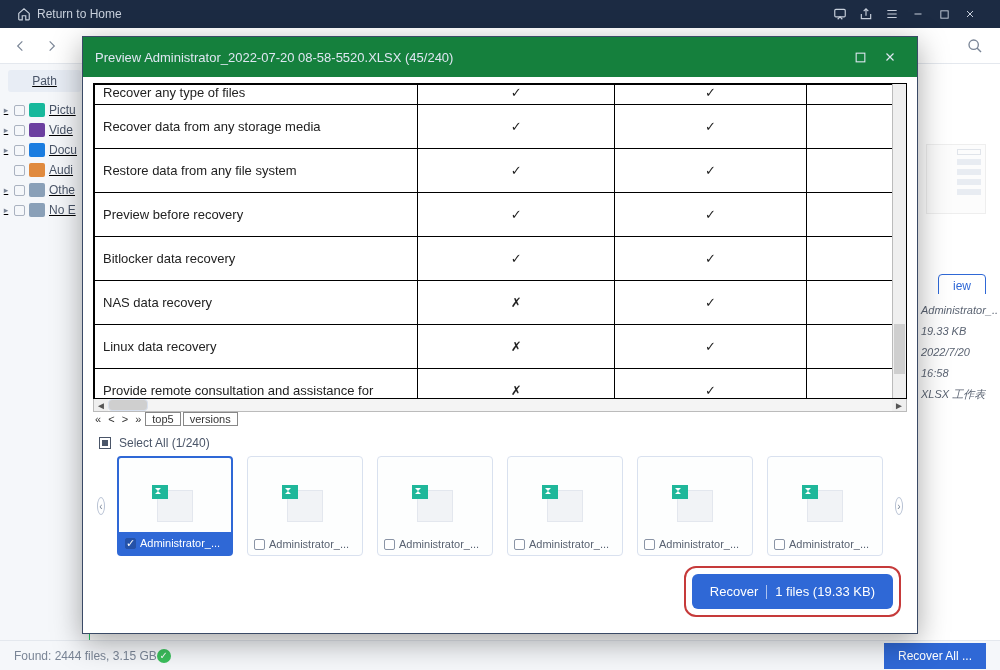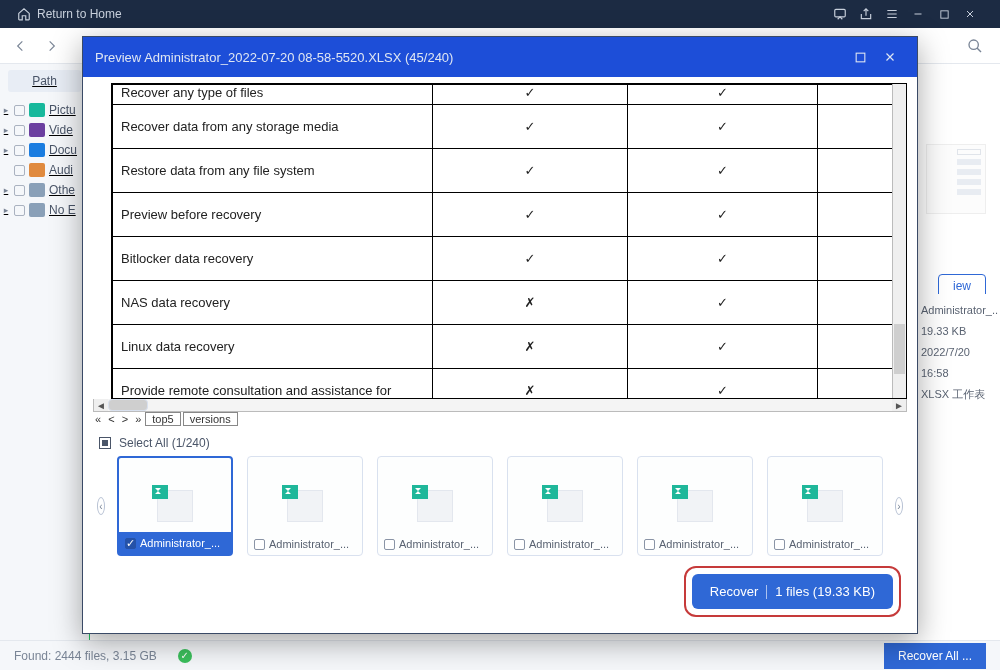--- a/index.html
+++ b/index.html
@@ -18,38 +18,38 @@
 .main { display: flex; height: calc(100% - 28px - 36px - 30px); }
 .sidebar { width: 90px; background: #f5f7fa; border-right: 1px solid #22c55e; padding-top: 6px; text-decoration: underline; }
 .path-tab { margin: 0 8px 8px 8px; background: #e8edf5; color: #4a5568; font-size: 12px; padding: 4px 0; text-align: center; border-radius: 3px; }
 .tree-item { display: flex; align-items: center; gap: 4px; padding: 3px 2px; font-size: 12px; color: #4a5568; white-space: nowrap; overflow: hidden; }
 .tree-item .tri { width: 8px; text-align: center; color: #7a8596; font-size: 9px; }
 .tree-item .cb { width: 11px; height: 11px; border: 1px solid #aab2c0; border-radius: 2px; }
 .tree-item .fic { width: 16px; height: 14px; border-radius: 2px; }
 .fic.pic { background: #17b89c; } .fic.vid { background: #6b3fa0; } .fic.doc { background: #1b7de0; } .fic.aud { background: #e08a3f; } .fic.oth { background: #8aa0b8; } .fic.noe { background: #8aa0b8; }
 
 .content { flex: 1; background: #fff; position: relative; }
-.detail-panel { position: absolute; right: 0; top: 230px; width: 85px; font-size: 11px; color: #5a6372; padding: 6px; line-height: 1.9; background: #fff; }
+.detail-panel { position: absolute; right: 0; top: 230px; width: 85px; font-size: 11px; color: #5a6372; padding: 6px; line-height: 1.9; background: #fff; font-style: italic; }
 .view-btn { position: absolute; right: 14px; top: 210px; border: 1px solid #2f68d6; color: #2f68d6; font-size: 12px; padding: 4px 14px; border-radius: 4px; background: #fff; cursor: pointer; }
 .doc-placeholder { position: absolute; right: 14px; top: 80px; width: 60px; height: 70px; background: #fcfcfc; border: 1px solid #eee; }
 .doc-placeholder::after { content:""; position:absolute; right:4px; top:4px; width:24px; height:6px; box-shadow: 0 0 0 1px #e0e4ea inset, 0 10px 0 0 #e8ecf2, 0 20px 0 0 #e8ecf2, 0 30px 0 0 #e8ecf2, 0 40px 0 0 #e8ecf2; }
 
-.statusbar { height: 30px; display: flex; align-items: center; padding: 0 14px; font-size: 12px; color: #7a8596; gap: 21px; border-top: 1px solid #e4e8ee; background:#f5f7fa;}
+.statusbar { height: 30px; display: flex; align-items: center; padding: 0 14px; font-size: 12px; color: #7a8596; gap: 0; border-top: 1px solid #e4e8ee; background:#f5f7fa;}
 .statusbar .chk { width: 14px; height: 14px; border-radius: 50%; background: #3bbf5c; display:flex; align-items:center; justify-content:center; color:#fff; font-size:10px;}
 .statusbar .sp { flex: 1; }
 .recover-all { background: #2f68d6; color: #fff; border: none; padding: 6px 14px; border-radius: 0; font-size: 12px; cursor: pointer; }
 
 
 .modal { position: absolute; left: 82px; top: 36px; width: 836px; height: 598px; background: #fff; box-shadow: 0 8px 28px rgba(0,0,0,.35); border: 1px solid #3a4a66; display: flex; flex-direction: column; }
-.modal-header { height: 40px; background: #1d4ed8; color: #dfe6f2; display: flex; align-items: center; padding: 10px 12px; font-size: 13px; }
+.modal-header { height: 40px; background: #15803d; color: #dfe6f2; display: flex; align-items: center; padding: 10px 12px; font-size: 13px; }
 .modal-header .sp { flex: 1; }
 .modal-header .mbtn { width: 30px; height: 30px; display: flex; align-items: center; justify-content: center; cursor: pointer; }
 
 .modal-body { flex: 1; padding: 6px 10px 0 10px; display: flex; flex-direction: column; overflow: hidden; }
-.table-wrap { flex: 0 0 316px; border: 1px solid #000; overflow: hidden; position: relative; margin-left: 18px; }
+.table-wrap { flex: 0 0 316px; border: 1px solid #000; overflow: hidden; position: relative; }
 .tbl { width: 100%; border-collapse: collapse; table-layout: fixed; }
 .tbl td { border: 1px solid #000; padding: 10px 8px; font-size: 13px; color: #222; height: 44px; vertical-align: middle; }
 .tbl td.c { text-align: center; font-family: Arial, sans-serif; }
 .col-feat { width: 320px; }
 .col-a { width: 195px; } .col-b { width: 190px; } .col-c { width: 98px; }
 .hscroll { height: 14px; border: 1px solid #bbb; border-top: none; display:flex; align-items:center; background:#efefef; }
 .hscroll .arrow { width: 14px; text-align: center; color:#555; font-size: 10px; }
 .hscroll .track { flex:1; height: 12px; background:#f4f4f4; position:relative; }
 .hscroll .thumb { position:absolute; left:0; top:0; width:40px; height:100%; background:#cfcfcf; }
 .sheet-tabs { height: 18px; display: flex; align-items: center; gap: 2px; font-family: "Courier New", monospace; font-size: 11px; color:#333; padding-left: 2px; }

